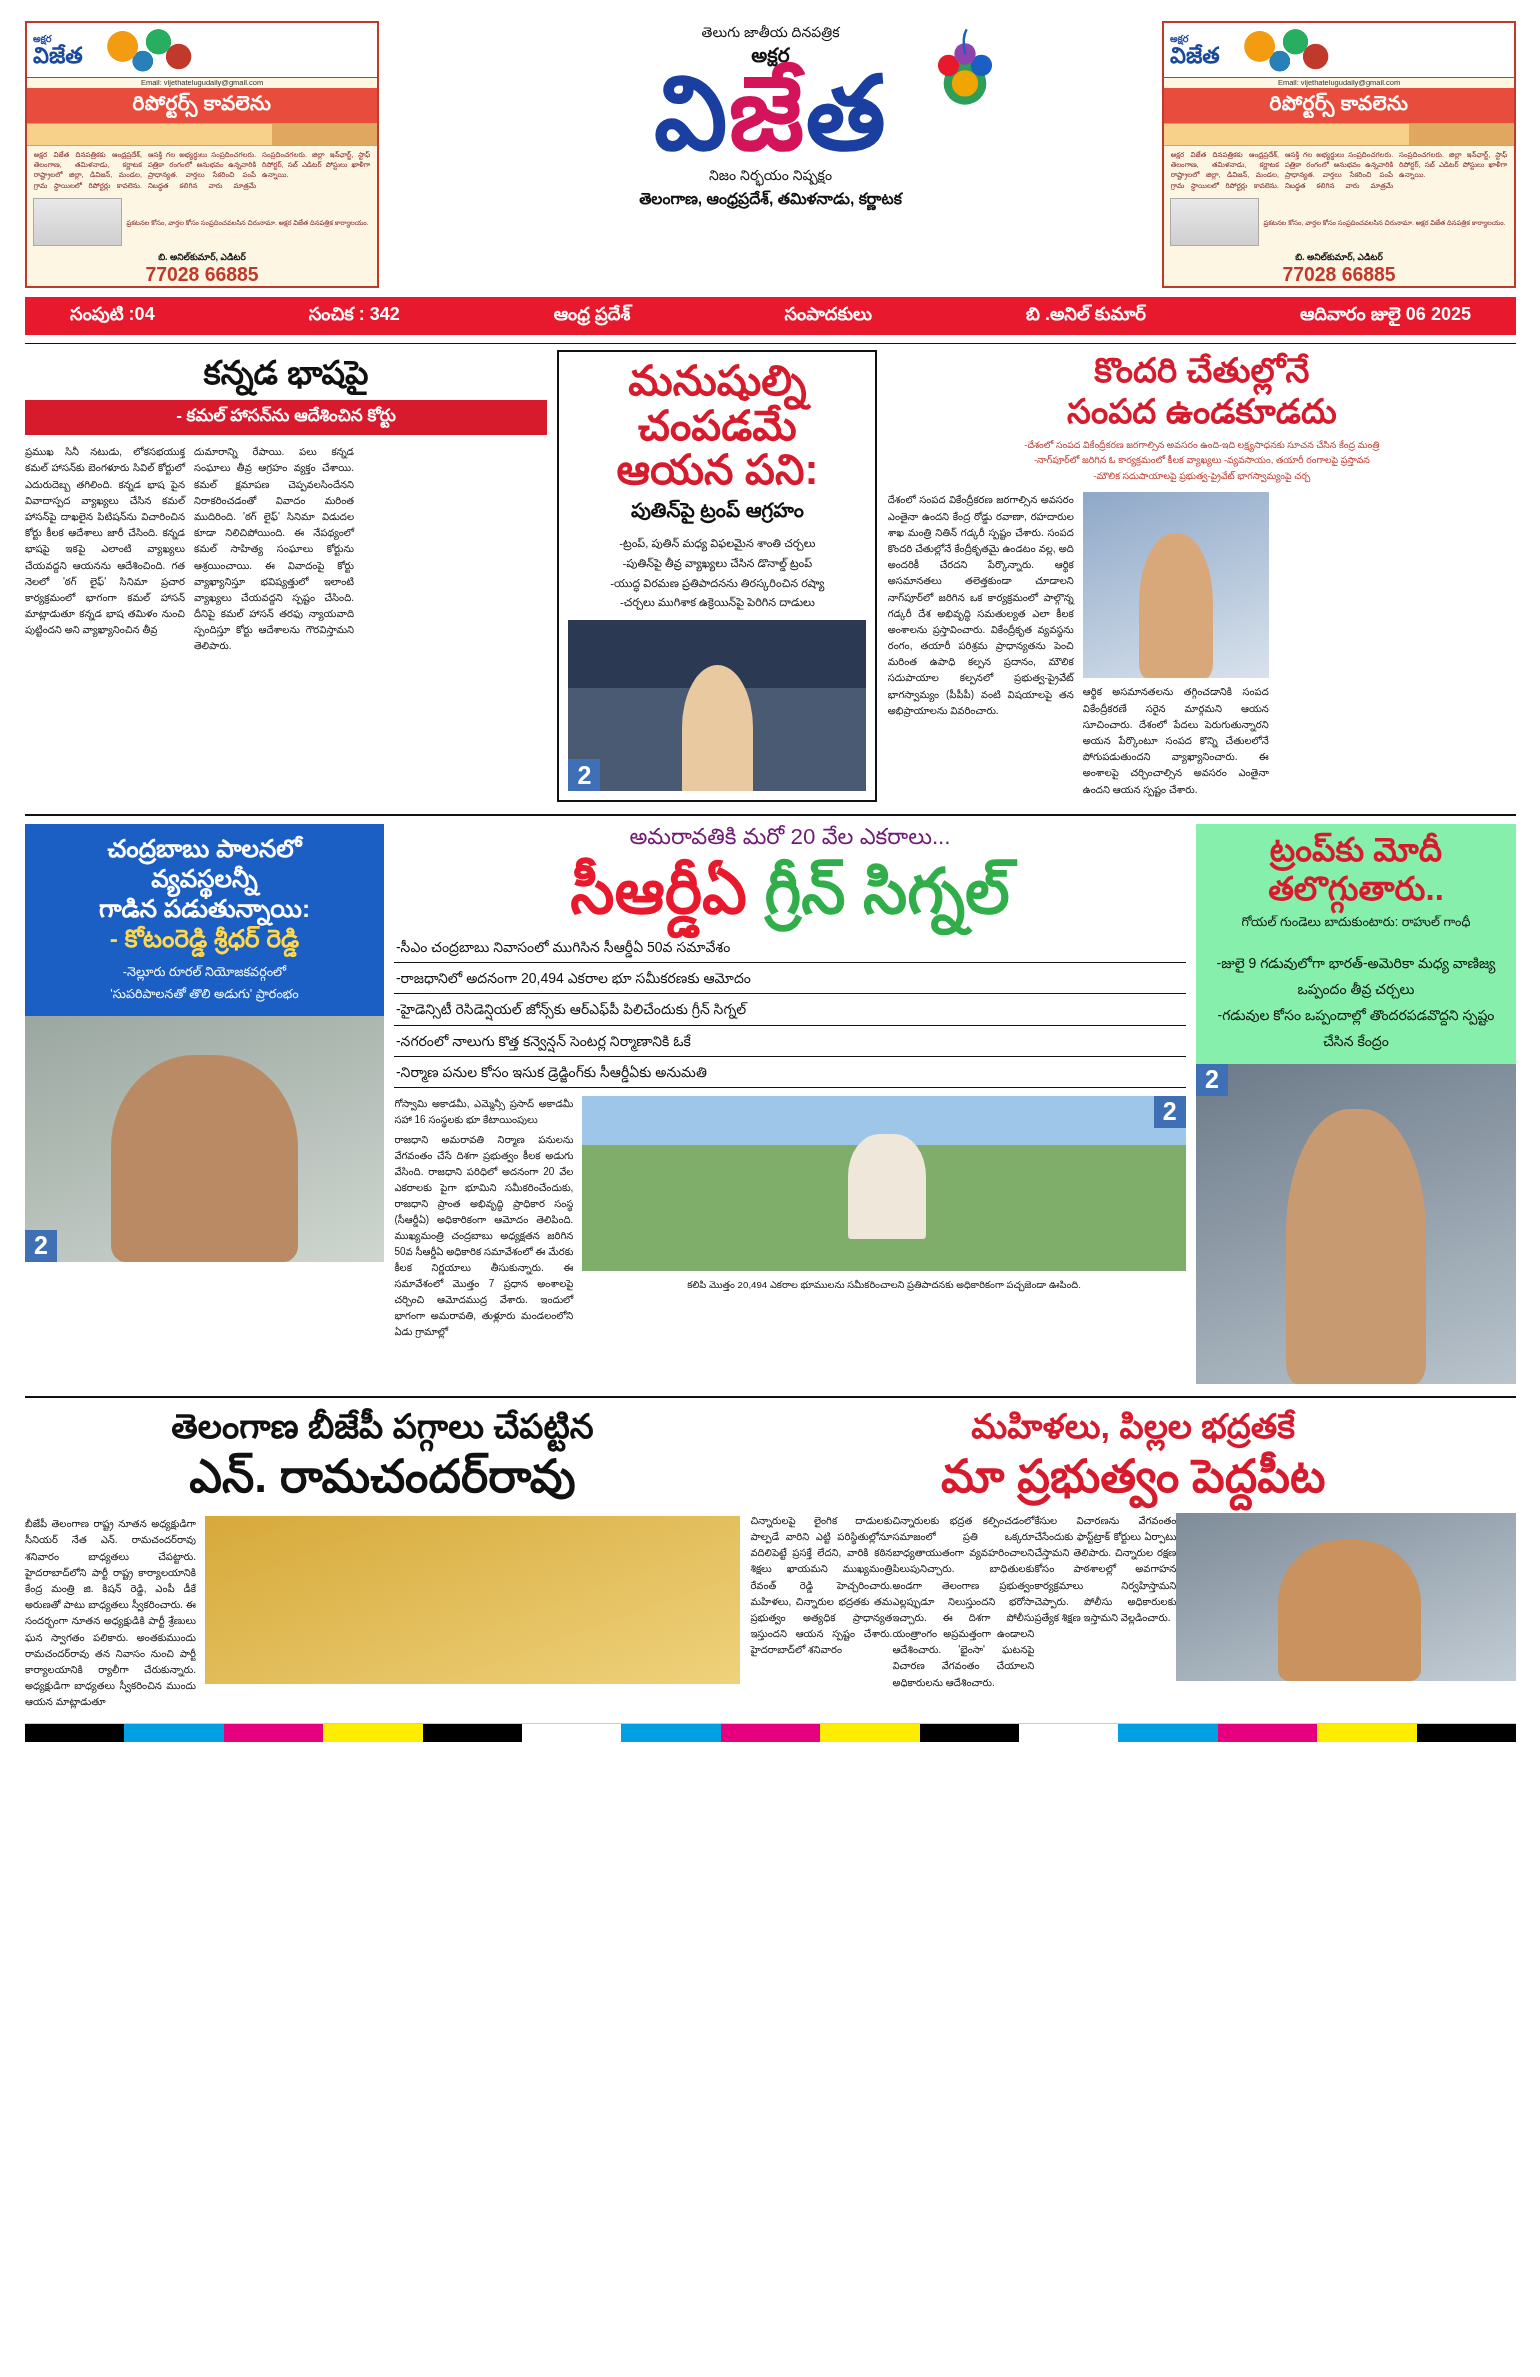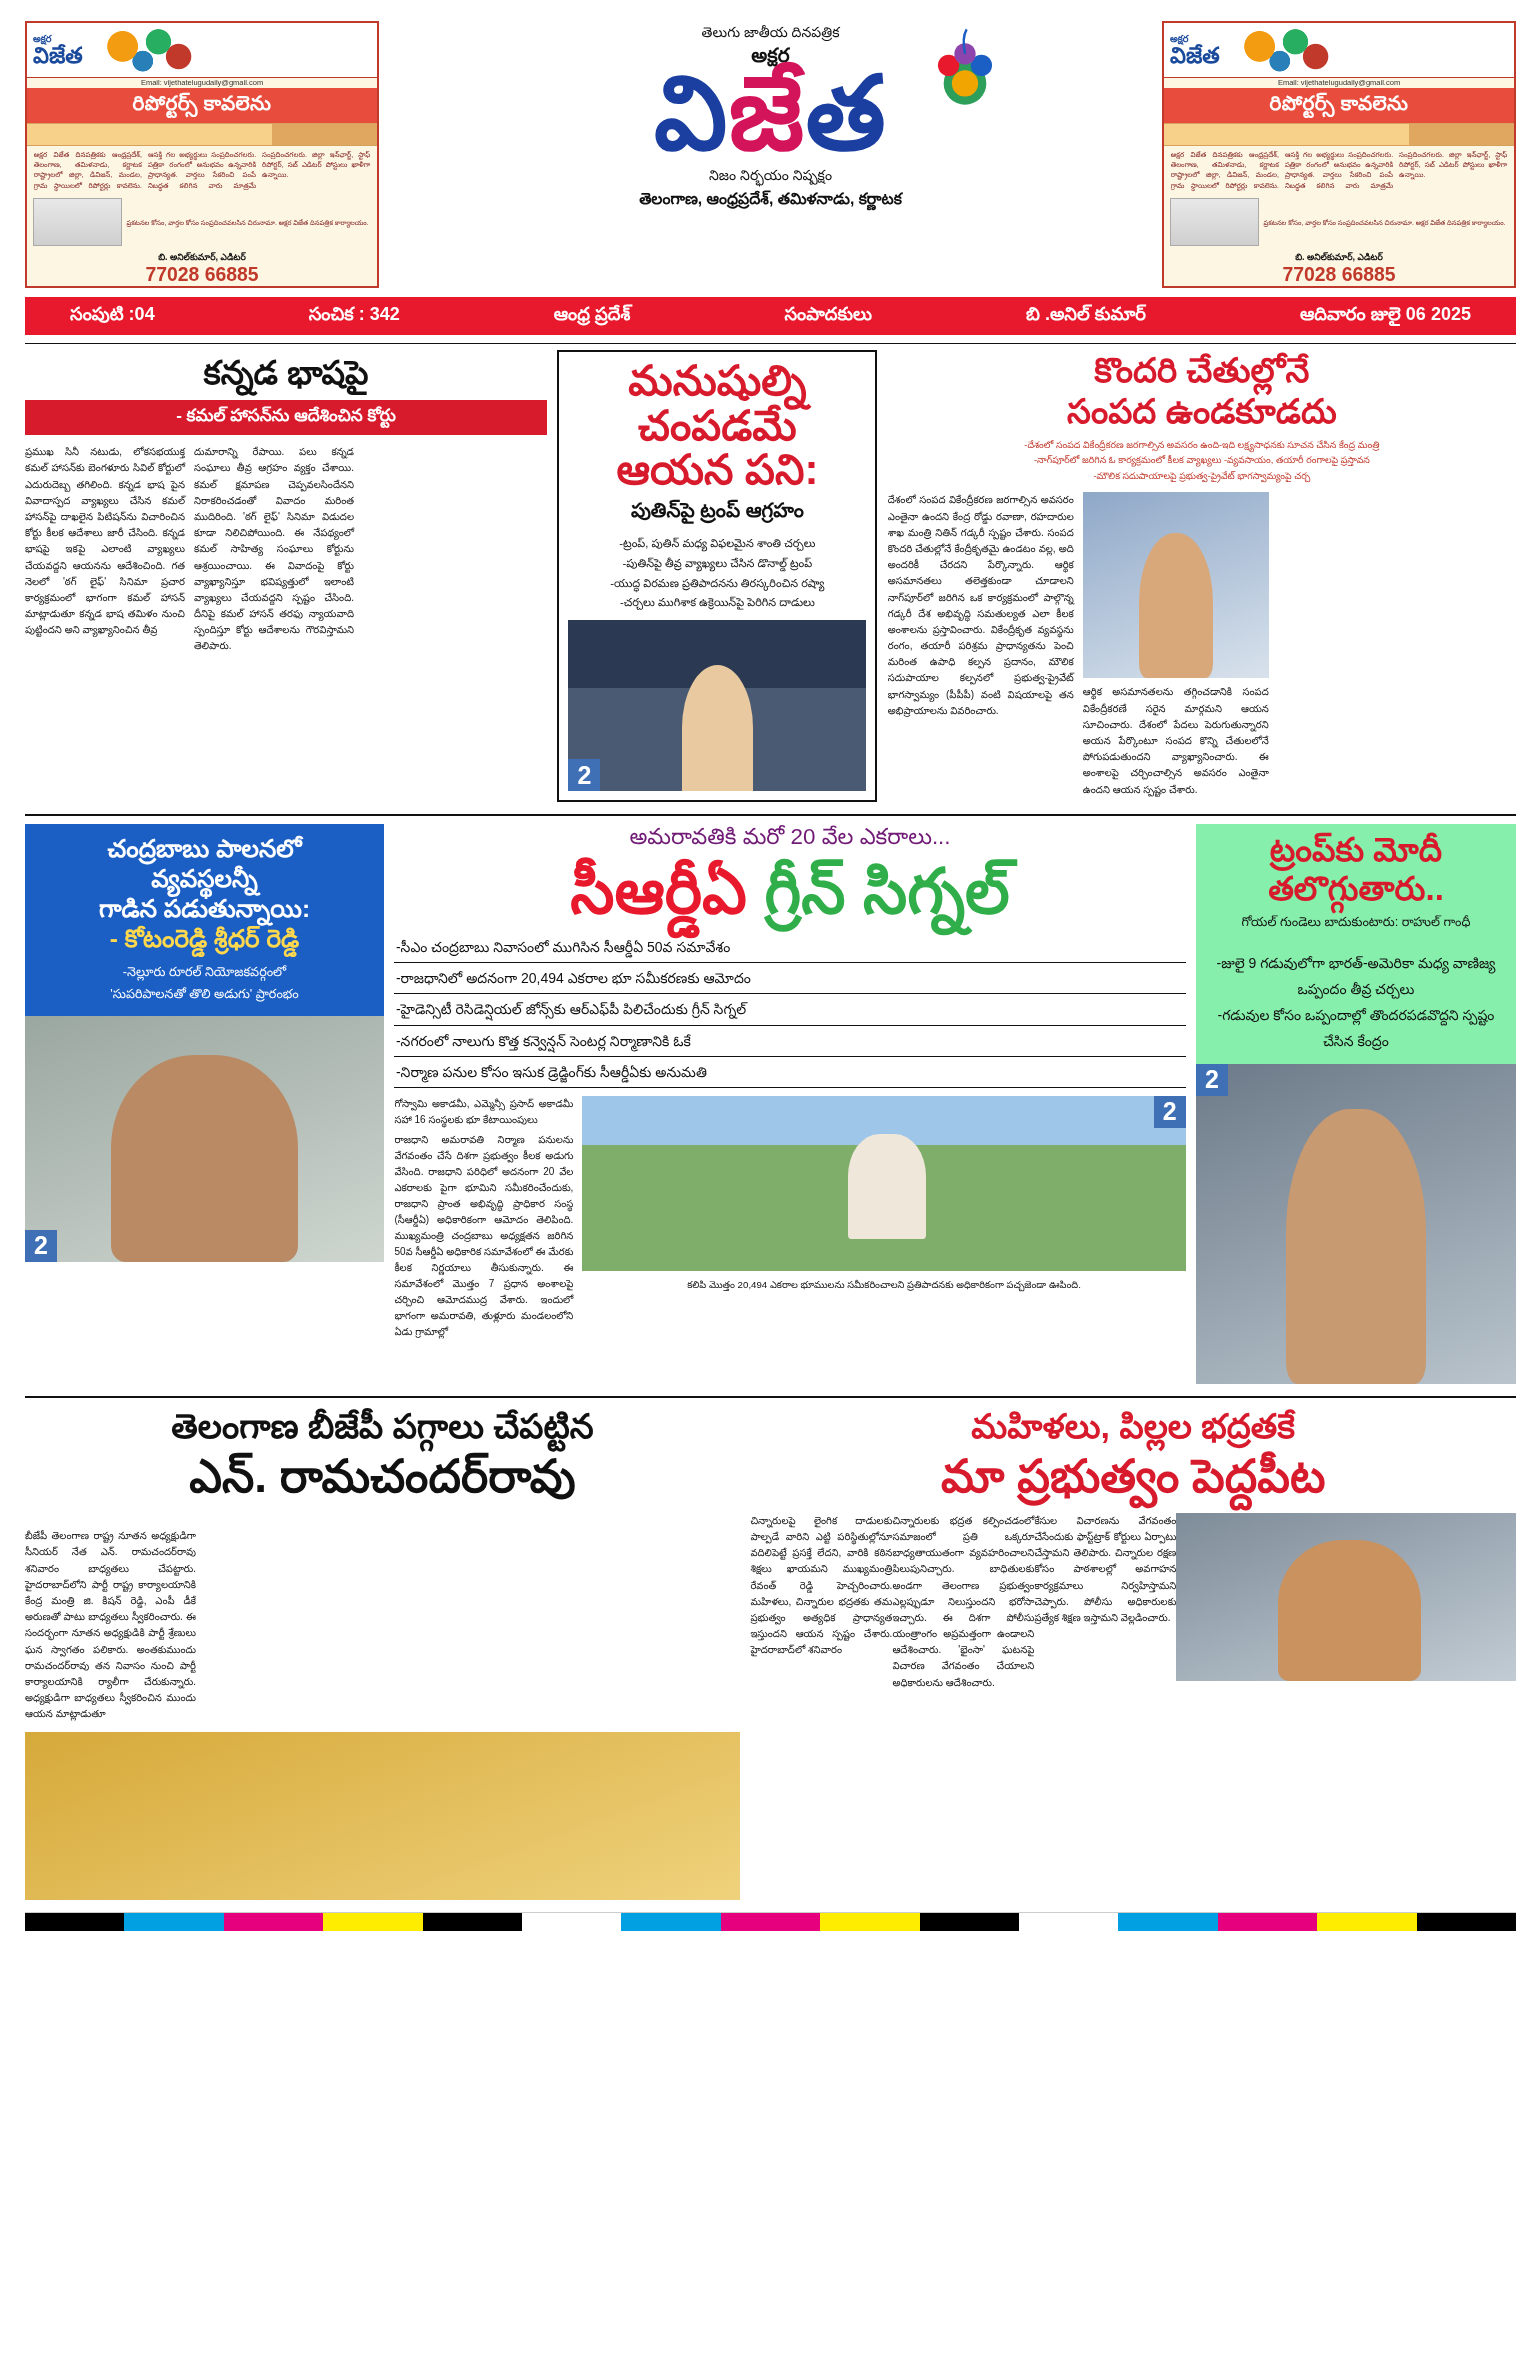--- a/index.html
+++ b/index.html
@@ -315,21 +315,21 @@
 
   <div class="sec-rule"></div>
 
   <div class="row">
 
     <div class="col" style="width:715px;">
       <div class="bottom-head">
         <span>తెలంగాణ బీజేపీ పగ్గాలు చేపట్టిన</span>
         <span class="big">ఎన్. రామచందర్‌రావు</span>
       </div>
-      <div style="display:flex; gap:9px; margin-top:23px;flex-direction:column;">
+      <div style="display:flex; gap:9px; margin-top:11px;">
         <div class="body-text" style="width:171px;">బీజేపీ తెలంగాణ రాష్ట్ర నూతన అధ్యక్షుడిగా సీనియర్ నేత ఎన్. రామచందర్‌రావు శనివారం బాధ్యతలు చేపట్టారు. హైదరాబాద్‌లోని పార్టీ రాష్ట్ర కార్యాలయానికి కేంద్ర మంత్రి జి. కిషన్ రెడ్డి, ఎంపీ డీకే అరుణతో పాటు బాధ్యతలు స్వీకరించారు. ఈ సందర్భంగా నూతన అధ్యక్షుడికి పార్టీ శ్రేణులు ఘన స్వాగతం పలికారు. అంతకుముందు రామచందర్‌రావు తన నివాసం నుంచి పార్టీ కార్యాలయానికి ర్యాలీగా చేరుకున్నారు. అధ్యక్షుడిగా బాధ్యతలు స్వీకరించిన ముందు ఆయన మాట్లాడుతూ</div>
         <div style="flex:1;">
           <div class="ph-bjp"></div>
         </div>
       </div>
     </div>
 
     <div class="col" style="flex:1;">
       <div class="bottom-head bottom-head-red">
         <span>మహిళలు, పిల్లల భద్రతకే</span>

